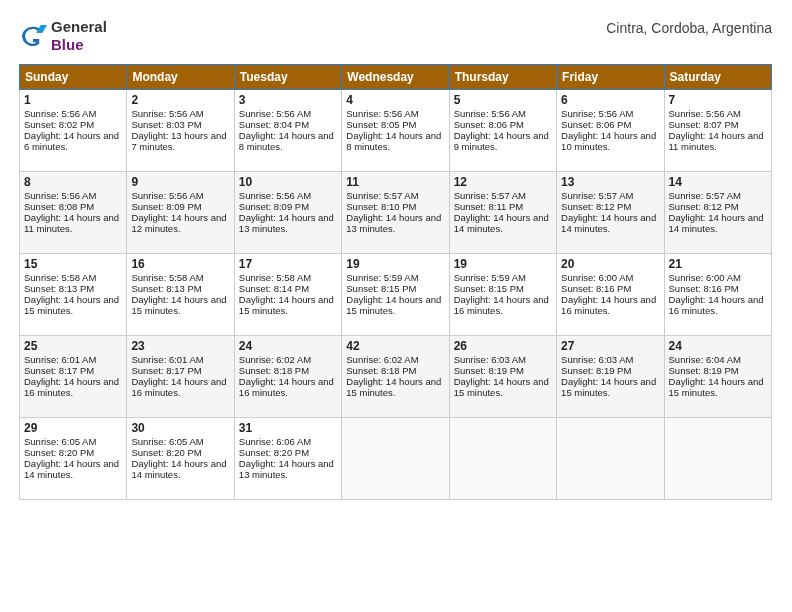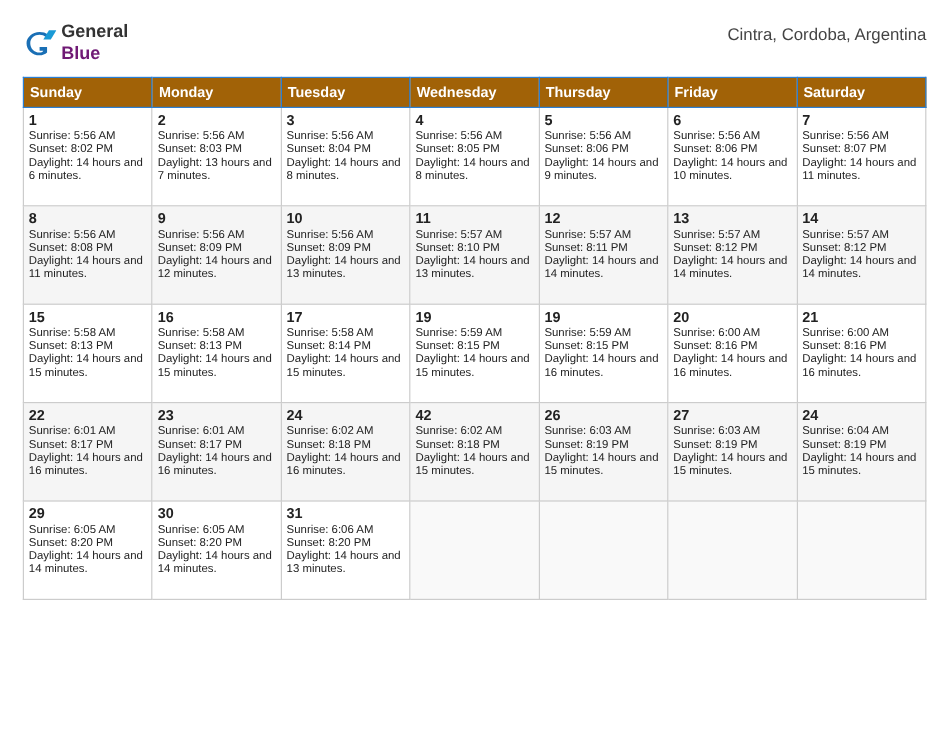--- a/index.html
+++ b/index.html
@@ -143,21 +143,21 @@
         <tr>
           <td><span class="day-num">15</span><span>Sunrise: 5:58 AM</span><br><span>Sunset: 8:13 PM</span><br><span>Daylight: 14 hours and 15 minutes.</span></td>
           <td><span class="day-num">16</span><span>Sunrise: 5:58 AM</span><br><span>Sunset: 8:13 PM</span><br><span>Daylight: 14 hours and 15 minutes.</span></td>
           <td><span class="day-num">17</span><span>Sunrise: 5:58 AM</span><br><span>Sunset: 8:14 PM</span><br><span>Daylight: 14 hours and 15 minutes.</span></td>
           <td><span class="day-num">19</span><span>Sunrise: 5:59 AM</span><br><span>Sunset: 8:15 PM</span><br><span>Daylight: 14 hours and 15 minutes.</span></td>
           <td><span class="day-num">19</span><span>Sunrise: 5:59 AM</span><br><span>Sunset: 8:15 PM</span><br><span>Daylight: 14 hours and 16 minutes.</span></td>
           <td><span class="day-num">20</span><span>Sunrise: 6:00 AM</span><br><span>Sunset: 8:16 PM</span><br><span>Daylight: 14 hours and 16 minutes.</span></td>
           <td><span class="day-num">21</span><span>Sunrise: 6:00 AM</span><br><span>Sunset: 8:16 PM</span><br><span>Daylight: 14 hours and 16 minutes.</span></td>
         </tr>
         <tr>
-          <td><span class="day-num">22</span><span>Sunrise: 6:01 AM</span><br><span>Sunset: 8:17 PM</span><br><span>Daylight: 14 hours and 16 minutes.</span></td>
+          <td><span class="day-num">25</span><span>Sunrise: 6:01 AM</span><br><span>Sunset: 8:17 PM</span><br><span>Daylight: 14 hours and 16 minutes.</span></td>
           <td><span class="day-num">23</span><span>Sunrise: 6:01 AM</span><br><span>Sunset: 8:17 PM</span><br><span>Daylight: 14 hours and 16 minutes.</span></td>
           <td><span class="day-num">24</span><span>Sunrise: 6:02 AM</span><br><span>Sunset: 8:18 PM</span><br><span>Daylight: 14 hours and 16 minutes.</span></td>
           <td><span class="day-num">42</span><span>Sunrise: 6:02 AM</span><br><span>Sunset: 8:18 PM</span><br><span>Daylight: 14 hours and 15 minutes.</span></td>
           <td><span class="day-num">26</span><span>Sunrise: 6:03 AM</span><br><span>Sunset: 8:19 PM</span><br><span>Daylight: 14 hours and 15 minutes.</span></td>
           <td><span class="day-num">27</span><span>Sunrise: 6:03 AM</span><br><span>Sunset: 8:19 PM</span><br><span>Daylight: 14 hours and 15 minutes.</span></td>
           <td><span class="day-num">24</span><span>Sunrise: 6:04 AM</span><br><span>Sunset: 8:19 PM</span><br><span>Daylight: 14 hours and 15 minutes.</span></td>
         </tr>
         <tr>
           <td><span class="day-num">29</span><span>Sunrise: 6:05 AM</span><br><span>Sunset: 8:20 PM</span><br><span>Daylight: 14 hours and 14 minutes.</span></td>
           <td><span class="day-num">30</span><span>Sunrise: 6:05 AM</span><br><span>Sunset: 8:20 PM</span><br><span>Daylight: 14 hours and 14 minutes.</span></td>

